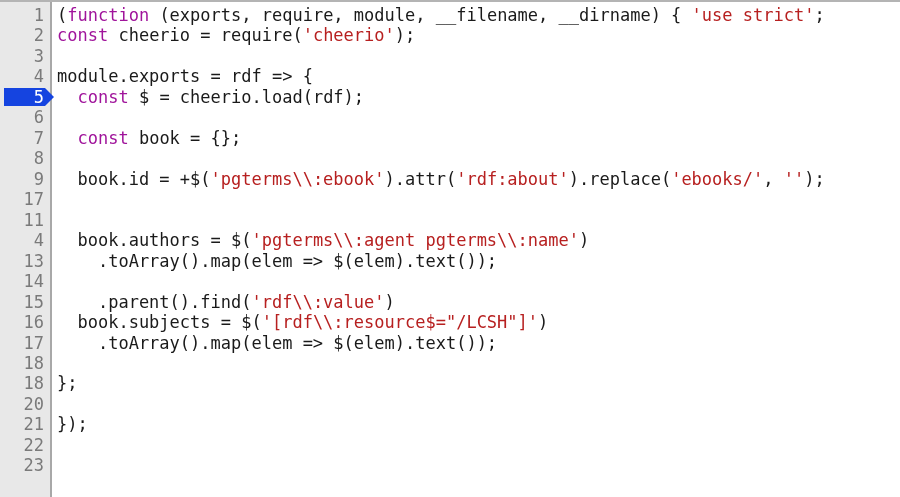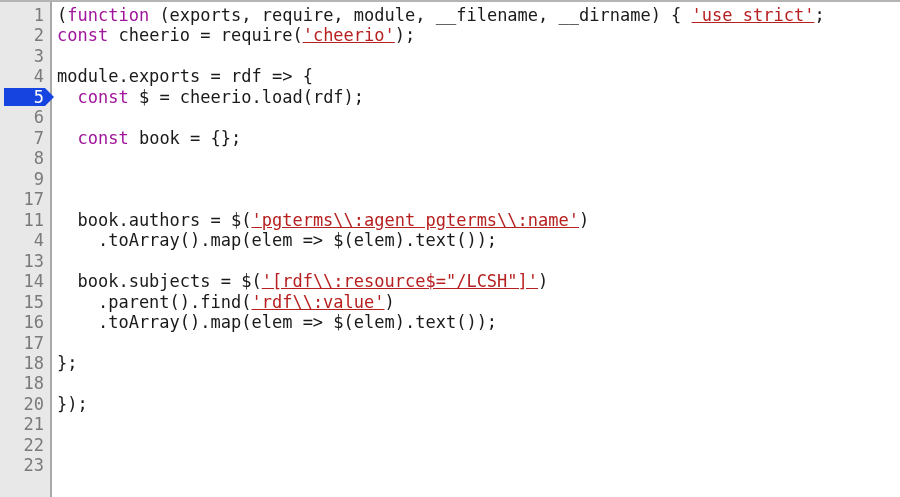--- a/index.html
+++ b/index.html
@@ -92,21 +92,21 @@
   .code-row {
     height: 20.48px;
     line-height: 20.48px;
     font-size: 17px;
     font-family: "DejaVu Sans Mono", monospace;
     color: #1a1a1a;
     white-space: pre;
     letter-spacing: 0px;
   }
   .tok-kw   { color: #a0149b; }
-  .tok-str  { color: #b72020; text-decoration: underline; }
+  .tok-str  { color: #b72020; }
   .tok-plain{ color: #1a1a1a; }
 </style>
 </head>
 <body>
 
 <div id="editor">
   <div id="code-area">
 
     <div id="gutter">
         <div class="gutter-row"><span class="num">1</span></div>
@@ -136,27 +136,28 @@
 
     <div id="code-lines">
         <div class="code-row"><span class="tok-plain">(</span><span class="tok-kw">function</span><span class="tok-plain"> (exports, require, module, __filename, __dirname) { </span><span class="tok-str">'use strict'</span><span class="tok-plain">;</span></div>
         <div class="code-row"><span class="tok-kw">const</span><span class="tok-plain"> cheerio = require(</span><span class="tok-str">'cheerio'</span><span class="tok-plain">);</span></div>
         <div class="code-row">&nbsp;</div>
         <div class="code-row"><span class="tok-plain">module.exports = rdf =&gt; {</span></div>
         <div class="code-row"><span class="tok-plain">  </span><span class="tok-kw">const</span><span class="tok-plain"> $ = cheerio.load(rdf);</span></div>
         <div class="code-row">&nbsp;</div>
         <div class="code-row"><span class="tok-plain">  </span><span class="tok-kw">const</span><span class="tok-plain"> book = {};</span></div>
         <div class="code-row">&nbsp;</div>
+        <div class="code-row"><span class="tok-plain">  book.id = +$(</span><span class="tok-str">'pgterms\\:ebook'</span><span class="tok-plain">).attr(</span><span class="tok-str">'rdf:about'</span><span class="tok-plain">).replace(</span><span class="tok-str">'ebooks/'</span><span class="tok-plain">, </span><span class="tok-str">''</span><span class="tok-plain">);</span></div>
         <div class="code-row">&nbsp;</div>
         <div class="code-row">&nbsp;</div>
         <div class="code-row"><span class="tok-plain">  book.authors = $(</span><span class="tok-str">'pgterms\\:agent pgterms\\:name'</span><span class="tok-plain">)</span></div>
         <div class="code-row"><span class="tok-plain">    .toArray().map(elem =&gt; $(elem).text());</span></div>
         <div class="code-row">&nbsp;</div>
+        <div class="code-row"><span class="tok-plain">    .parent().find(</span><span class="tok-str">'rdf\\:value'</span><span class="tok-plain">)</span></div>
         <div class="code-row"><span class="tok-plain">  book.subjects = $(</span><span class="tok-str">'[rdf\\:resource$="/LCSH"]'</span><span class="tok-plain">)</span></div>
-        <div class="code-row"><span class="tok-plain">    .parent().find(</span><span class="tok-str">'rdf\\:value'</span><span class="tok-plain">)</span></div>
         <div class="code-row"><span class="tok-plain">    .toArray().map(elem =&gt; $(elem).text());</span></div>
         <div class="code-row">&nbsp;</div>
         <div class="code-row"><span class="tok-plain">};</span></div>
         <div class="code-row">&nbsp;</div>
         <div class="code-row"><span class="tok-plain">});</span></div>
       </div>
 
   </div>
 </div>
 

